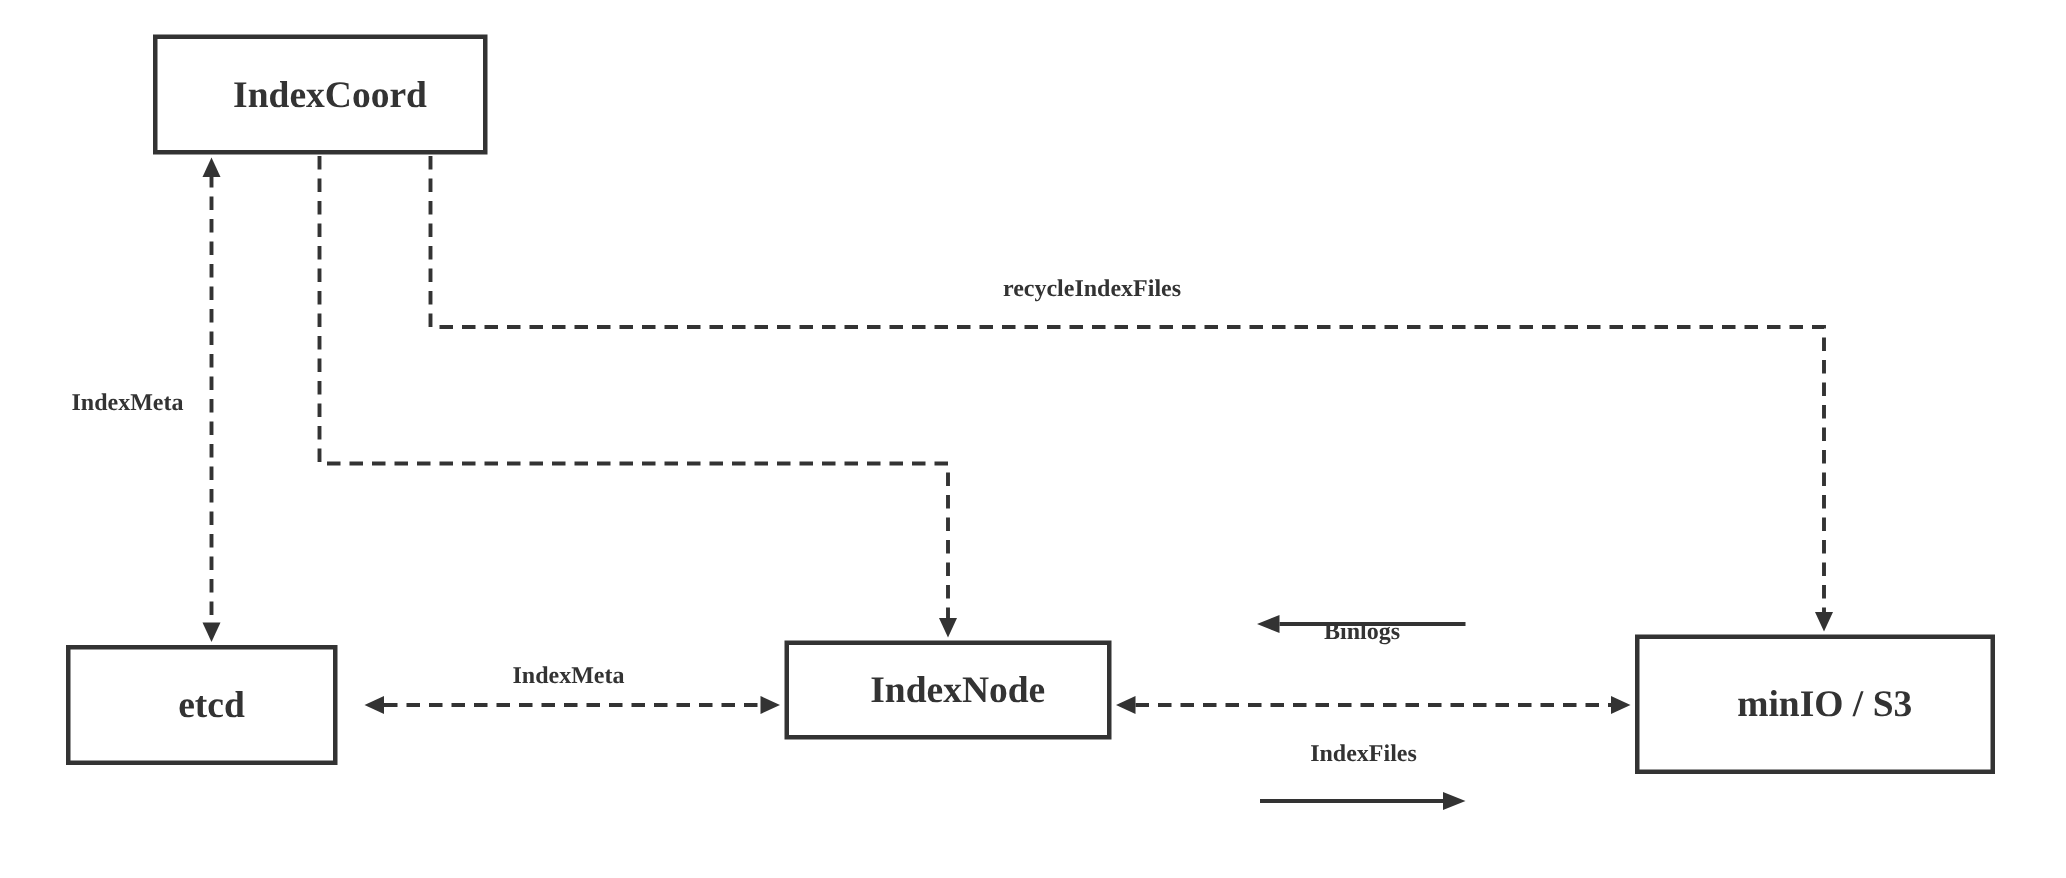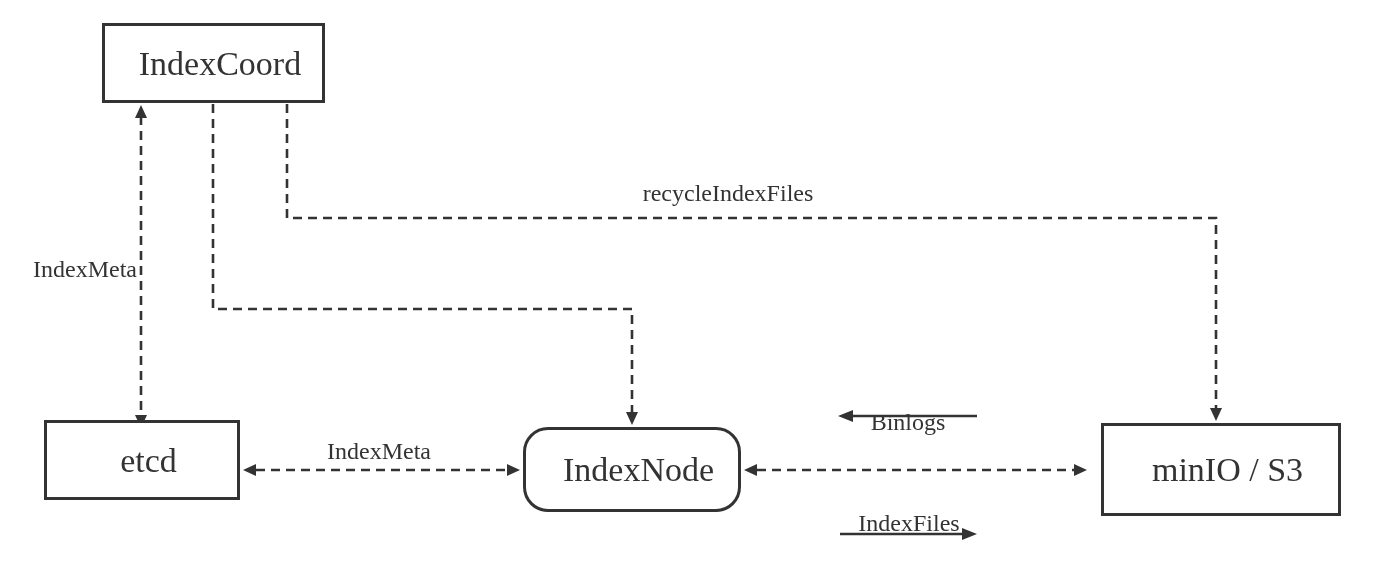--- a/index.html
+++ b/index.html
@@ -44,45 +44,45 @@
   }
   .node {
     position: absolute;
     box-sizing: border-box;
     border: 3px solid var(--line);
     background: var(--bg);
     display: flex;
     flex-direction: column;
     align-items: center;
     justify-content: center;
-    font-weight: normal;
-    font-size: 34px;
+    font-weight: bold;
+    font-size: 25px;
     color: var(--text);
     text-align: center;
     line-height: 33px;
     padding-left: 13px;
   }
   #n-indexcoord { left: 102px; top: 23px;  width: 223px; height: 80px; }
-  #n-etcd       { left: 44px;  top: 420px; width: 196px; height: 80px; }
-  #n-indexnode  { left: 523px; top: 427px; width: 218px; height: 85px; border-radius: 25px; }
-  #n-storage    { left: 1090px;top: 423px; width: 240px; height: 93px; margin-left: 11px; }
+  #n-etcd       { left: 44px;  top: 430px; width: 181px; height: 80px; }
+  #n-indexnode  { left: 523px; top: 427px; width: 218px; height: 66px; }
+  #n-storage    { left: 1090px;top: 423px; width: 240px; height: 93px; }
   .edge-label {
     position: absolute;
     transform: translate(-50%, -50%);
-    font-weight: normal;
-    font-size: 24px;
+    font-weight: bold;
+    font-size: 16px;
     color: var(--text);
     white-space: nowrap;
   }
   #l-indexmeta-left   { left: 85px;   top: 269px; }
   #l-create-index     { left: 405px;  top: 287px; }
   #l-recycle          { left: 728px;  top: 193px; }
   #l-indexmeta-middle { left: 379px;  top: 451px; }
   #l-binlogs          { left: 908px;  top: 422px; }
-  #l-index-files      { left: 909px;  top: 503px; margin-top: 20px; }
+  #l-index-files      { left: 909px;  top: 503px; }
 </style>
 </head>
 <body>
 
 <div class="canvas">
 
   <svg class="edges-svg" viewBox="0 0 1377 585" xmlns="http://www.w3.org/2000/svg">
 
     <path class="dashed" d="M141 116 V417"></path>
     <polygon class="head" points="135,118 147,118 141,105"></polygon>

